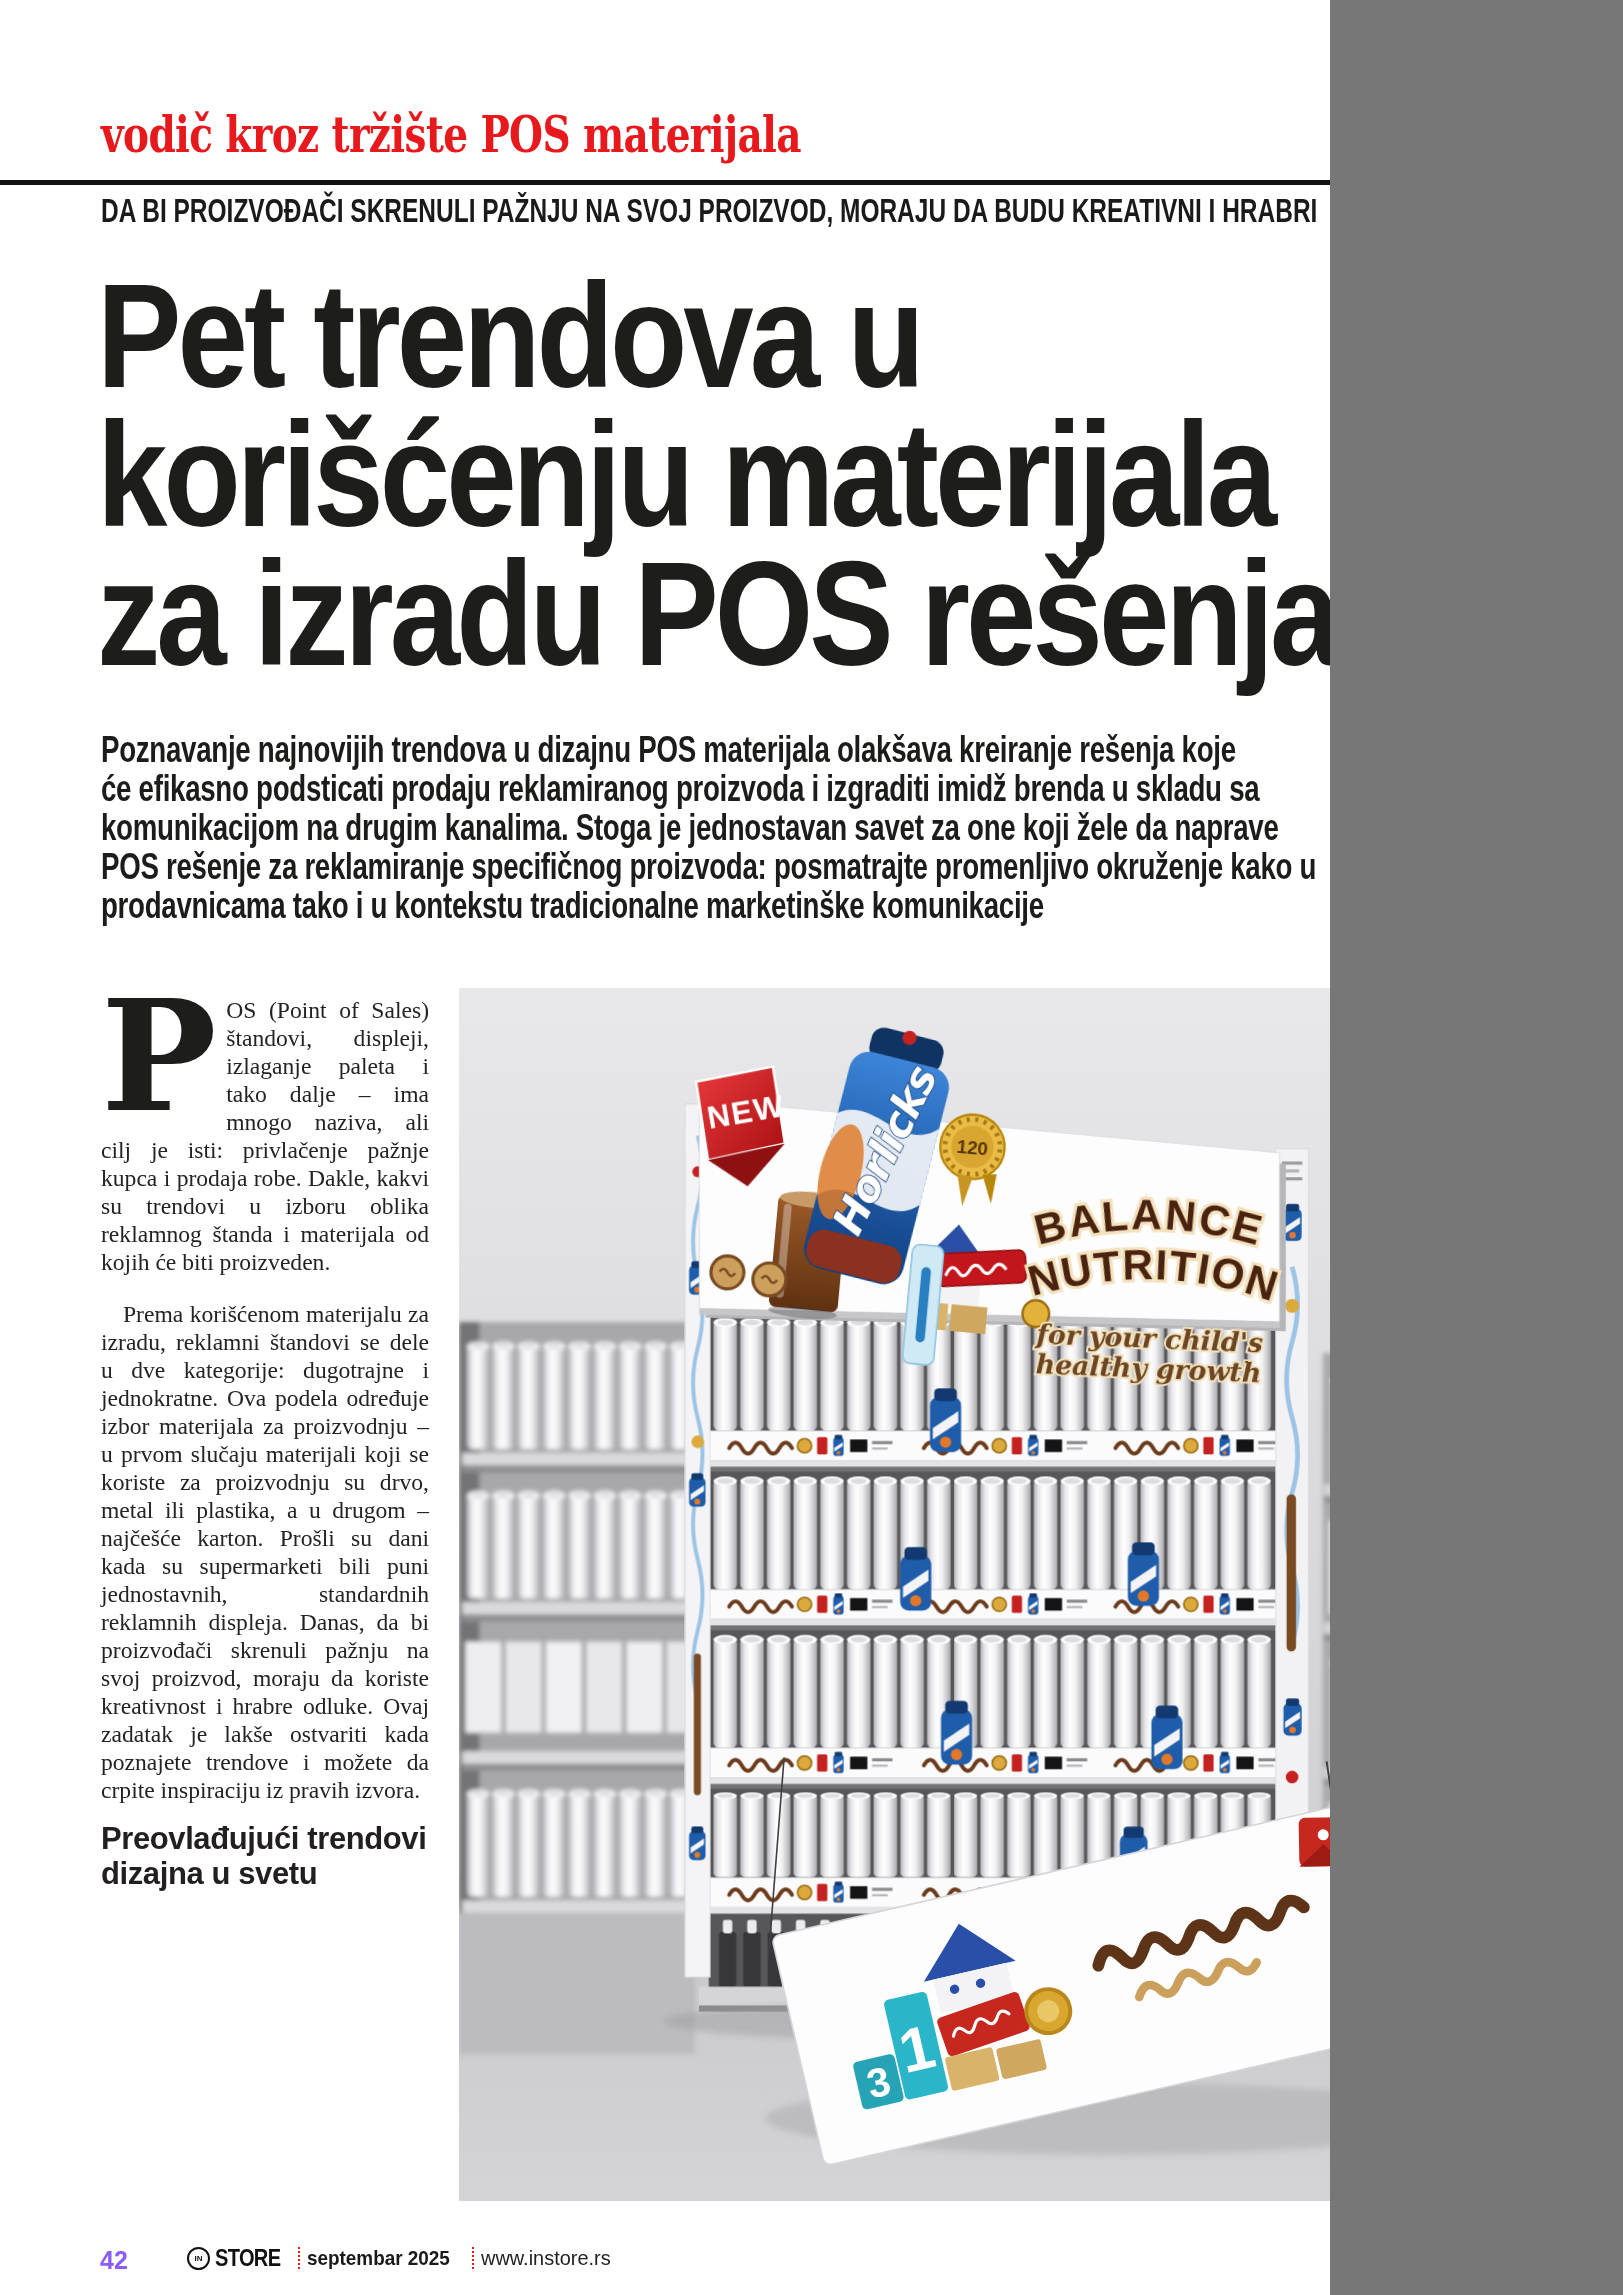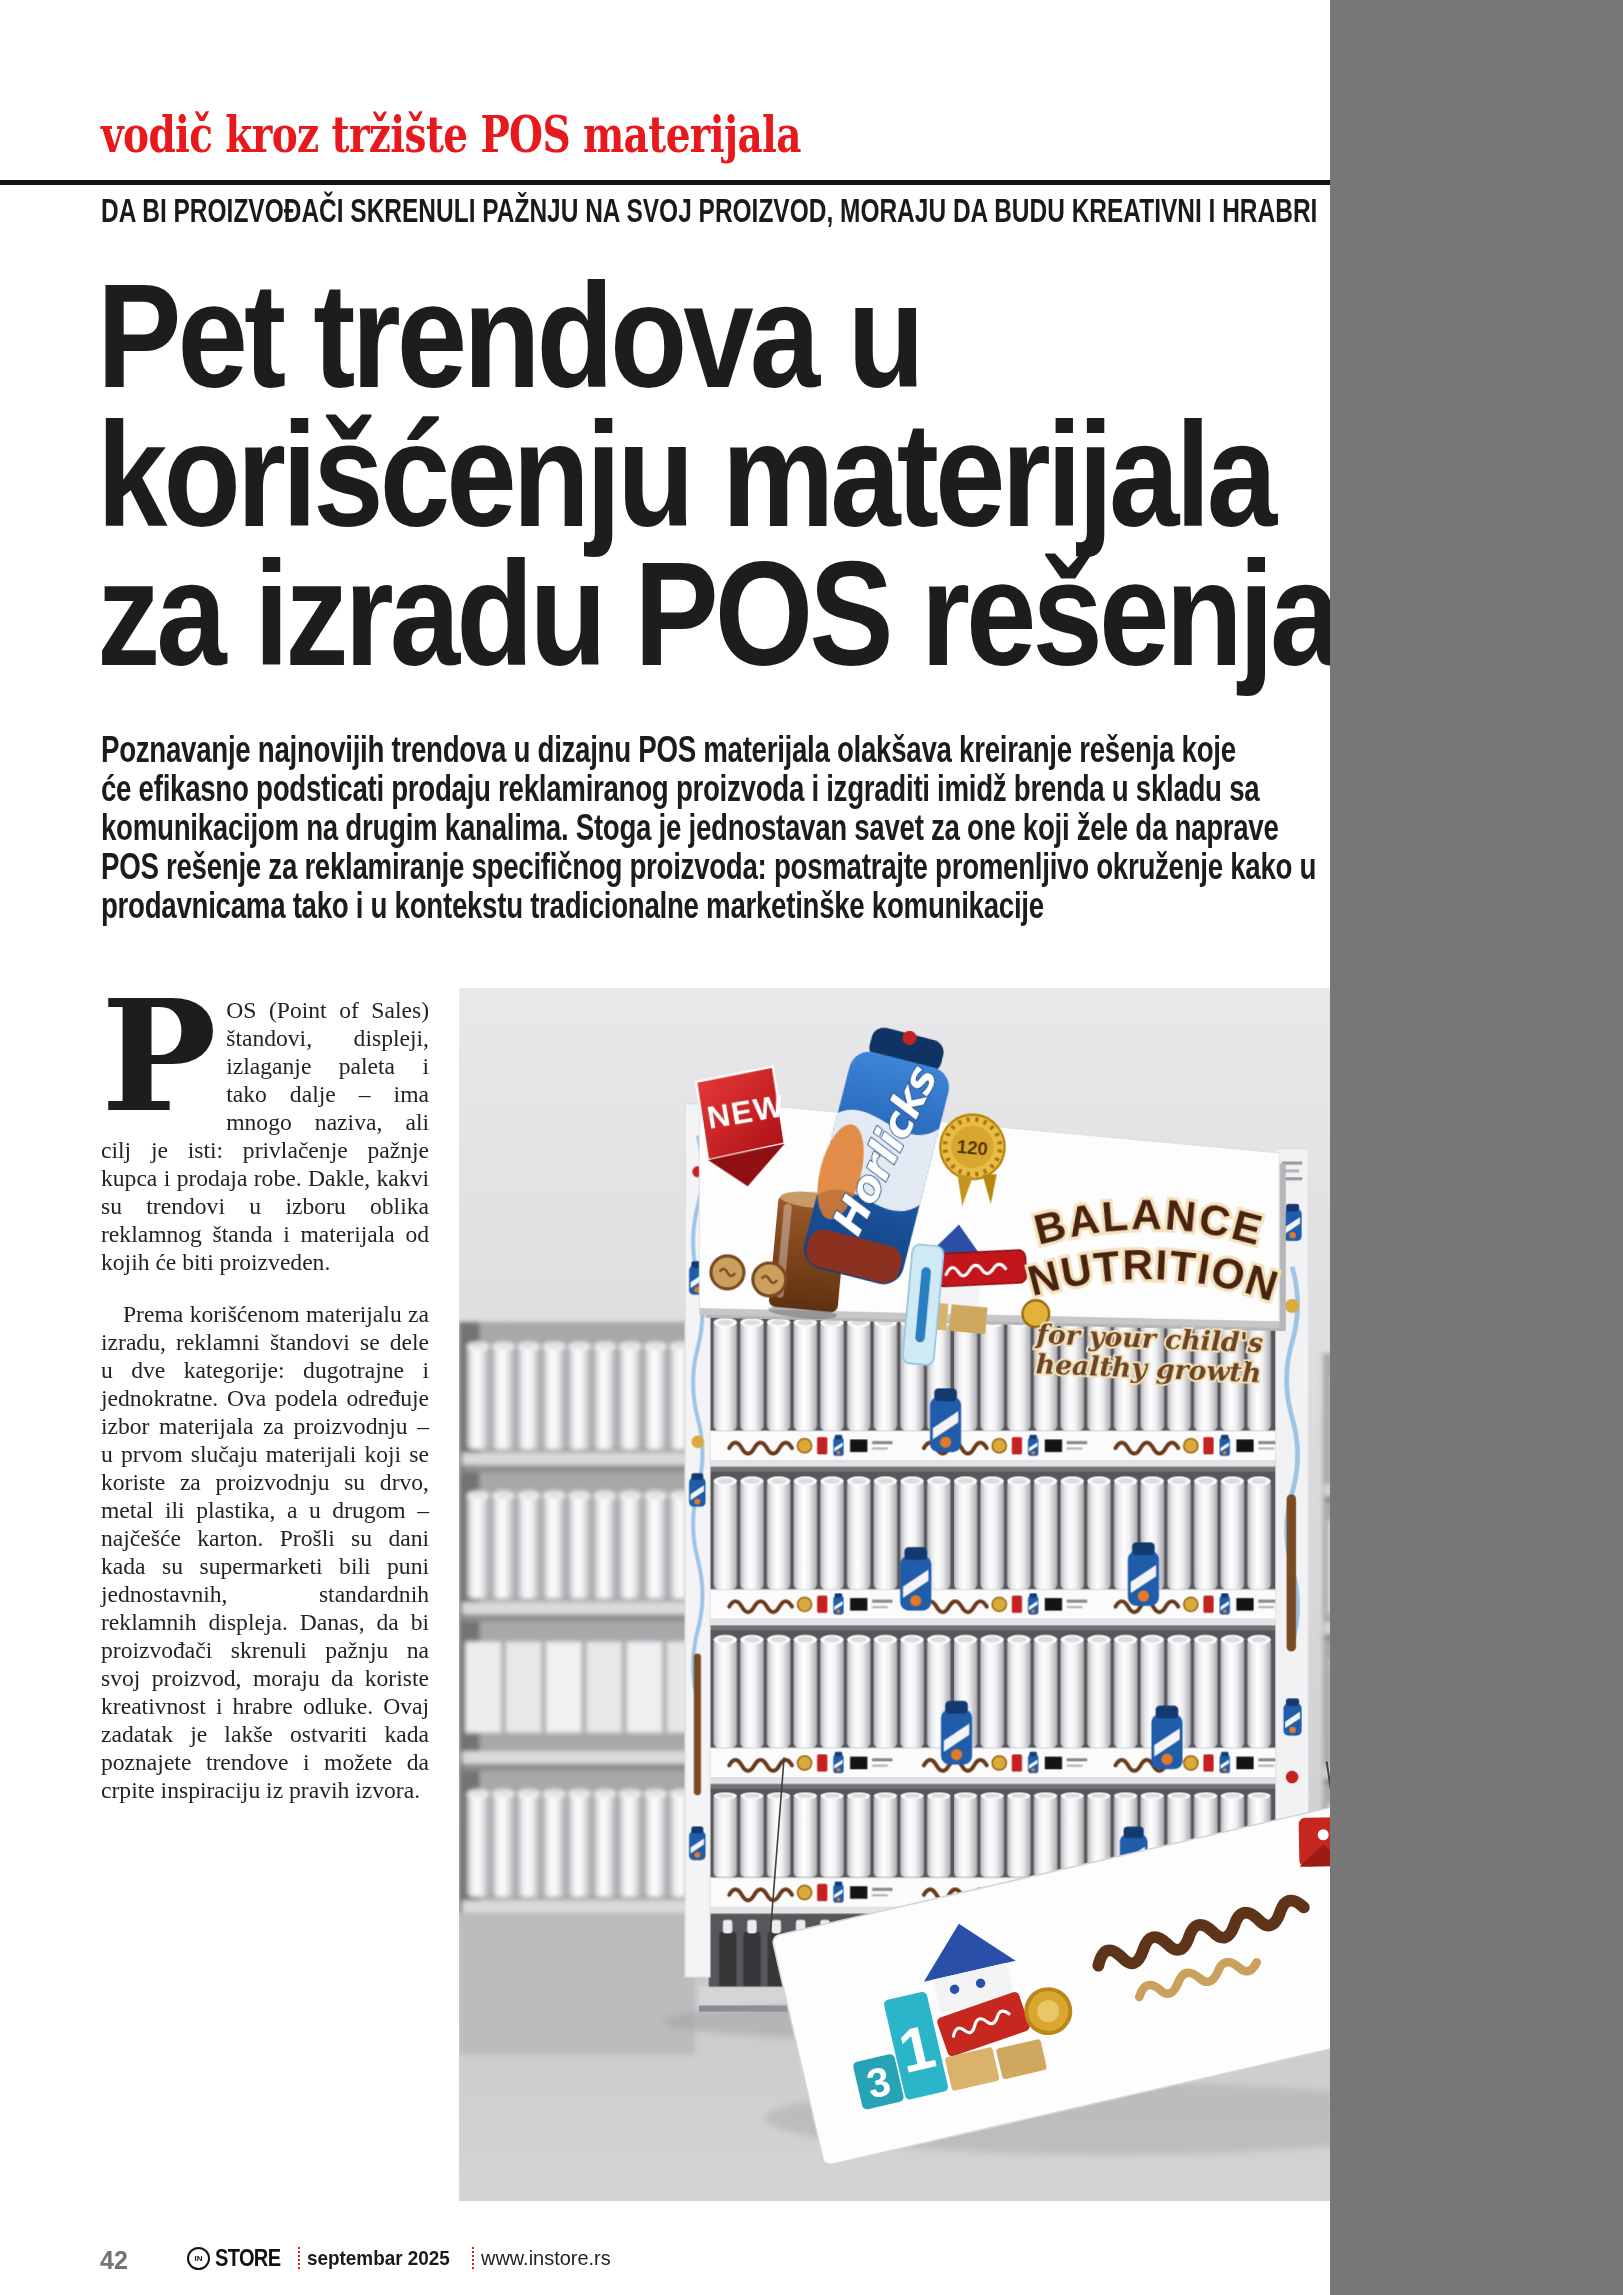--- a/index.html
+++ b/index.html
@@ -24,21 +24,21 @@
   .bodycol p{margin:0;}
   .bodycol p + p{margin-top:24px;text-indent:22px;}
   .dropcap{float:left;font-family:"DejaVu Serif",serif;font-weight:700;font-size:154px;line-height:116px;
         margin:1.6px 9.4px 0 0;color:#1d1d1b;}
   .subhead{font-family:"Liberation Sans",sans-serif;font-weight:700;font-size:31px;line-height:35px;
         color:#231f20;margin:17.3px 0 12.6px 0;text-align:left;letter-spacing:-0.4px;}
   .bodycol p.after-head{margin-top:0;text-indent:22px;}
   
   .photo{position:absolute;left:459px;top:988px;width:1115px;height:1213px;}
   
-  .footer-num{position:absolute;left:100px;top:2246px;font-weight:700;font-size:25px;color:#737373;}
+  .footer-num{position:absolute;left:100px;top:2246px;font-weight:700;font-size:25px;color:#8b5cf6;}
   .footer-group{position:absolute;left:187px;top:2244px;height:28px;display:flex;align-items:center;gap:5px;}
   .logo-circle{width:19px;height:19px;border:2.4px solid #111;border-radius:50%;display:flex;
         align-items:center;justify-content:center;font-weight:700;font-size:7.9px;color:#111;flex:0 0 auto;}
   .logo-store{font-weight:700;font-size:23.6px;letter-spacing:-0.8px;color:#111;transform:scaleX(0.85);transform-origin:left center;}
   .fsep{width:0;height:22px;border-left:2.4px dotted #e8191c;margin:0 1.6px;}
   .issue{font-weight:700;font-size:21px;color:#1a1a1a;transform:scaleX(0.9);transform-origin:left center;white-space:nowrap;}
   .website{font-weight:400;font-size:21px;color:#222;transform:scaleX(0.95);transform-origin:left center;white-space:nowrap;}
 </style>
 </head>
 <body>
@@ -59,20 +59,21 @@
     <div>Poznavanje najnovijih trendova u dizajnu POS materijala olakšava kreiranje rešenja koje</div>
     <div>će efikasno podsticati prodaju reklamiranog proizvoda i izgraditi imidž brenda u skladu sa</div>
     <div>komunikacijom na drugim kanalima. Stoga je jednostavan savet za one koji žele da naprave</div>
     <div>POS rešenje za reklamiranje specifičnog proizvoda: posmatrajte promenljivo okruženje kako u</div>
     <div>prodavnicama tako i u kontekstu tradicionalne marketinške komunikacije</div>
   </div>
 
   <div class="bodycol">
     <p><span class="dropcap">P</span><span>OS (Point of Sales) štandovi, displeji, izlaganje paleta i tako dalje – ima mnogo naziva, ali cilj je isti: privlačenje pažnje kupca i prodaja robe. Dakle, kakvi su trendovi u izboru oblika reklamnog štanda i materijala od kojih će biti proizveden.</span></p>
     <p>Prema korišćenom materijalu za izradu, reklamni štandovi se dele u dve kategorije: dugotrajne i jednokratne. Ova podela određuje izbor materijala za proizvodnju – u prvom slučaju materijali koji se koriste za proizvodnju su drvo, metal ili plastika, a u drugom – najčešće karton. Prošli su dani kada su supermarketi bili puni jednostavnih, standardnih reklamnih displeja. Danas, da bi proizvođači skrenuli pažnju na svoj proizvod, moraju da koriste kreativnost i hrabre odluke. Ovaj zadatak je lakše ostvariti kada poznajete trendove i možete da crpite inspiraciju iz pravih izvora.</p>
+    <h4 class="subhead">Preovlađujući trendovi dizajna u svetu</h4>
   </div>
 
   <div class="photo">
   <svg width="1115" height="1213" viewBox="0 0 1420 1545">
     <defs>
       <linearGradient id="wallGrad" x1="0" y1="0" x2="0" y2="1">
         <stop offset="0" stop-color="#e8e8ea"></stop>
             <stop offset="1" stop-color="#cfcfd2"></stop>
       </linearGradient>
       <linearGradient id="floorGrad" x1="0" y1="0" x2="0" y2="1">

